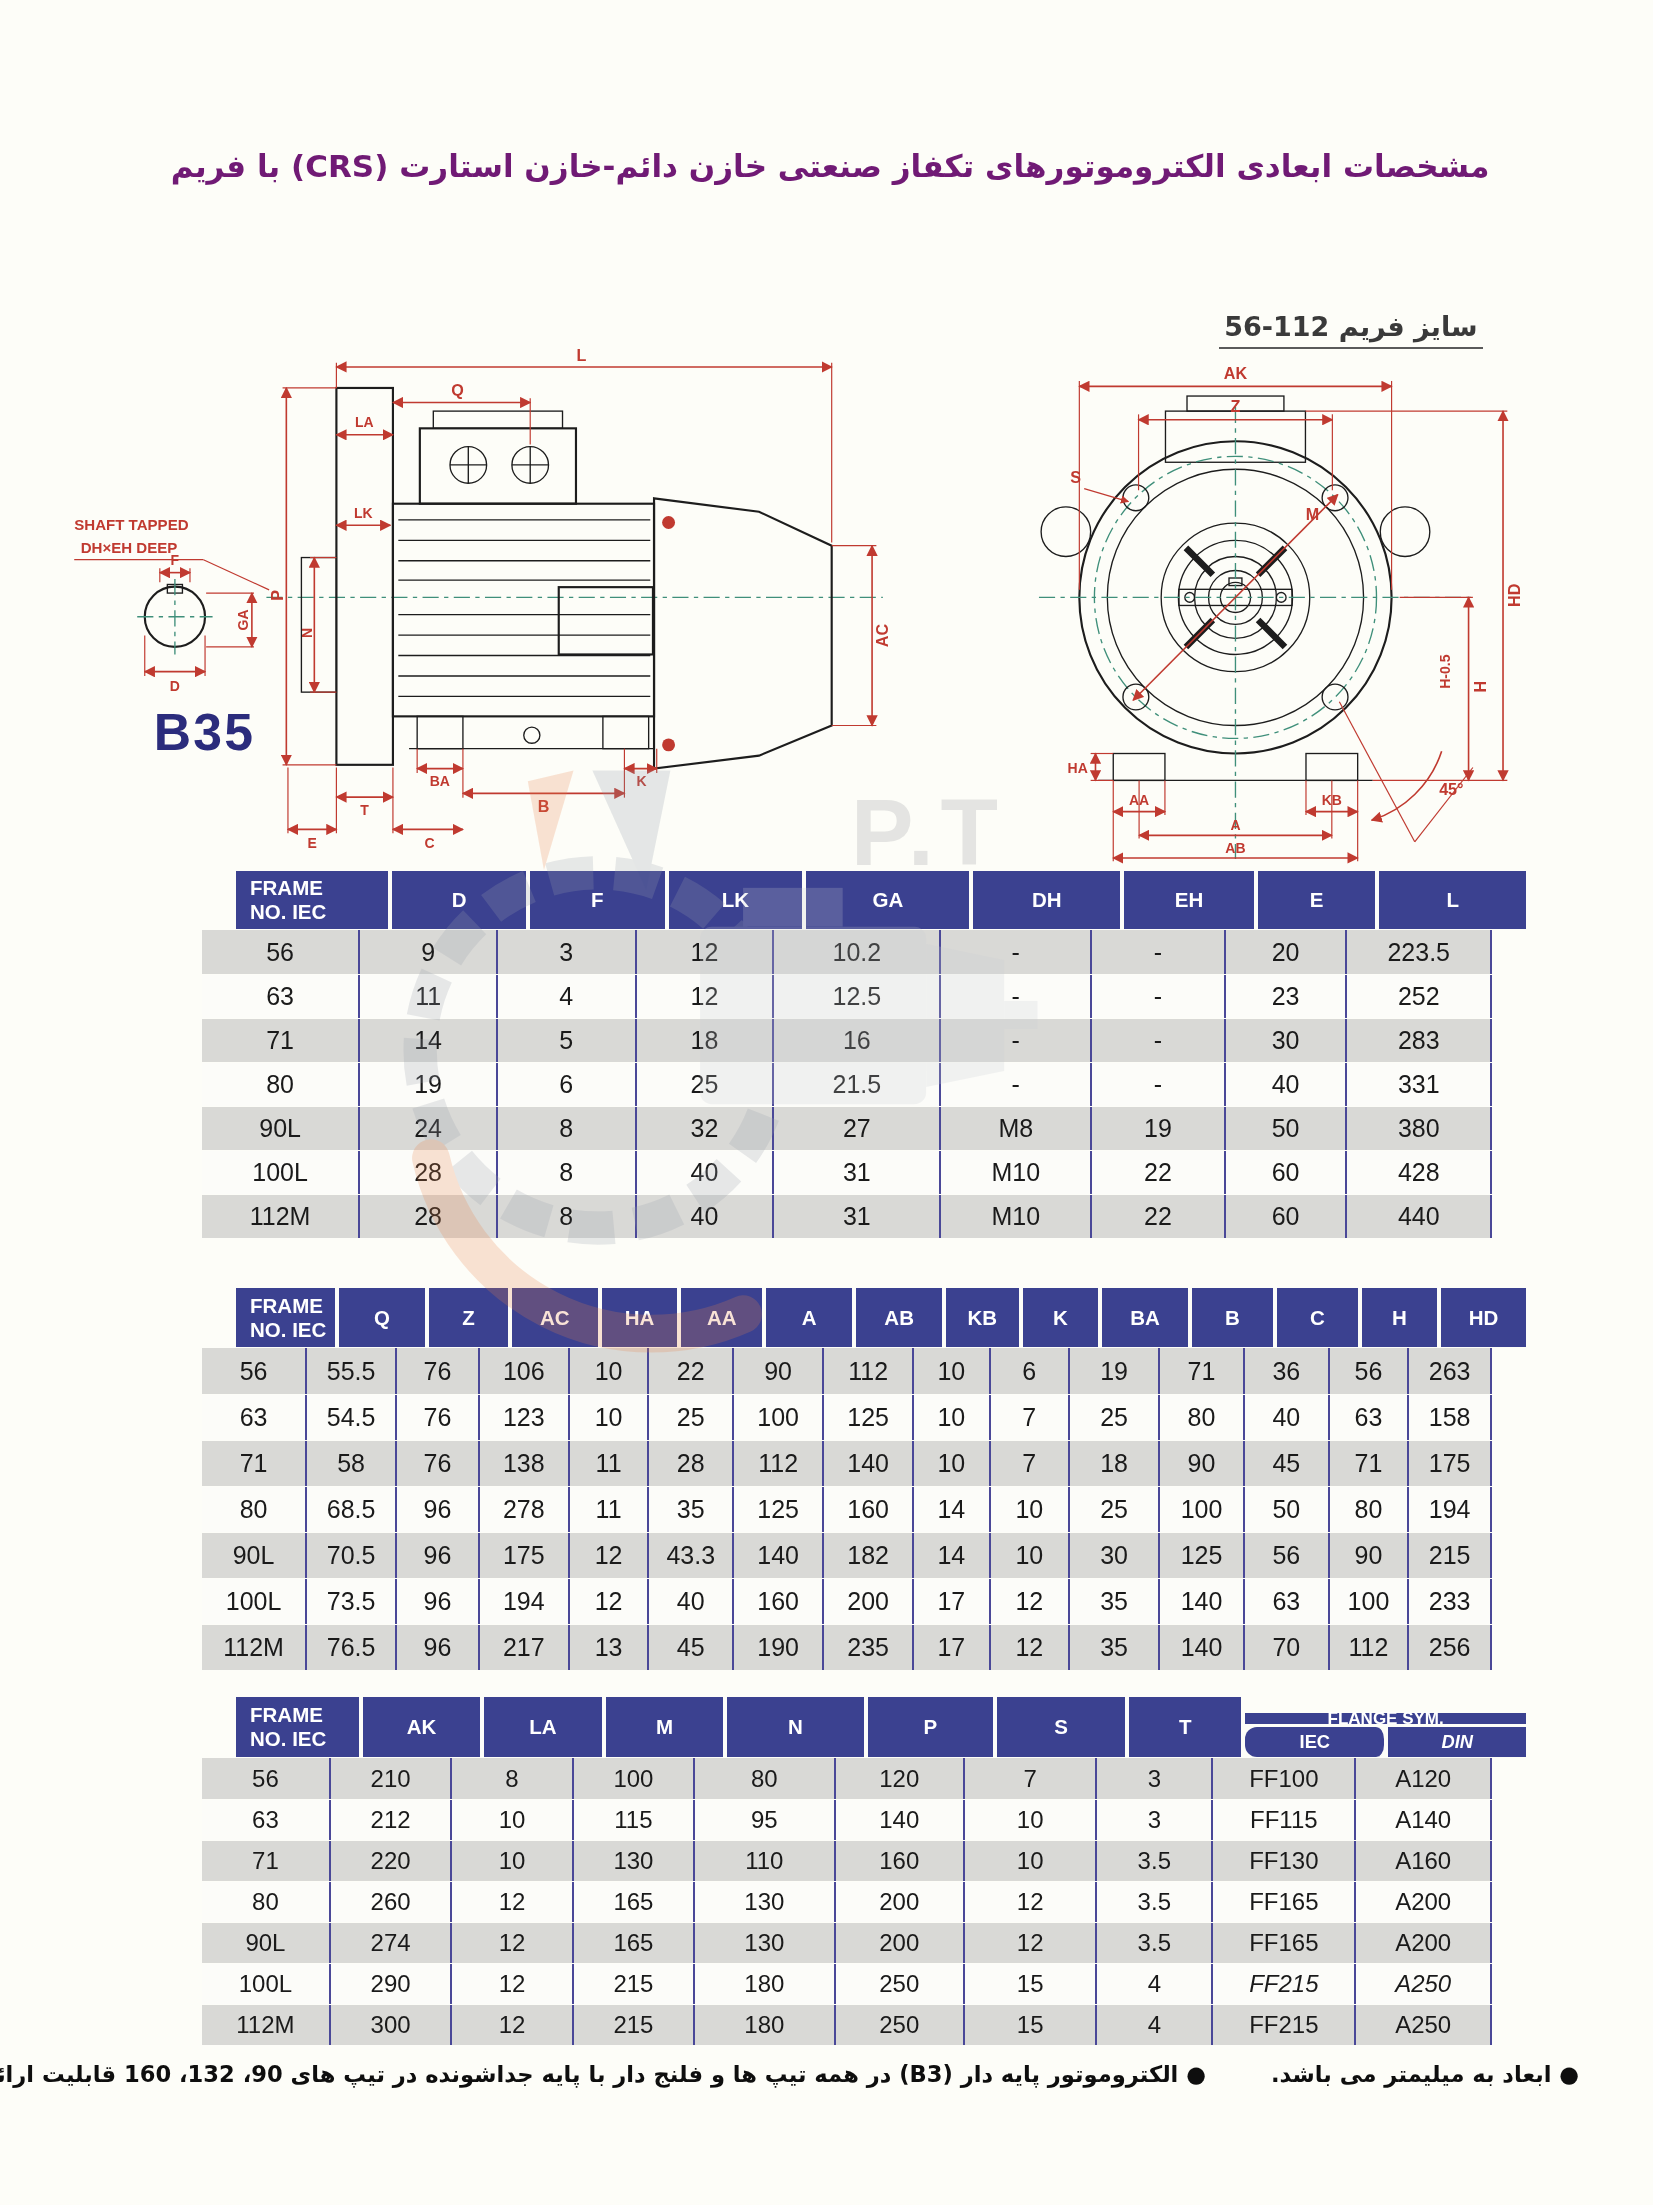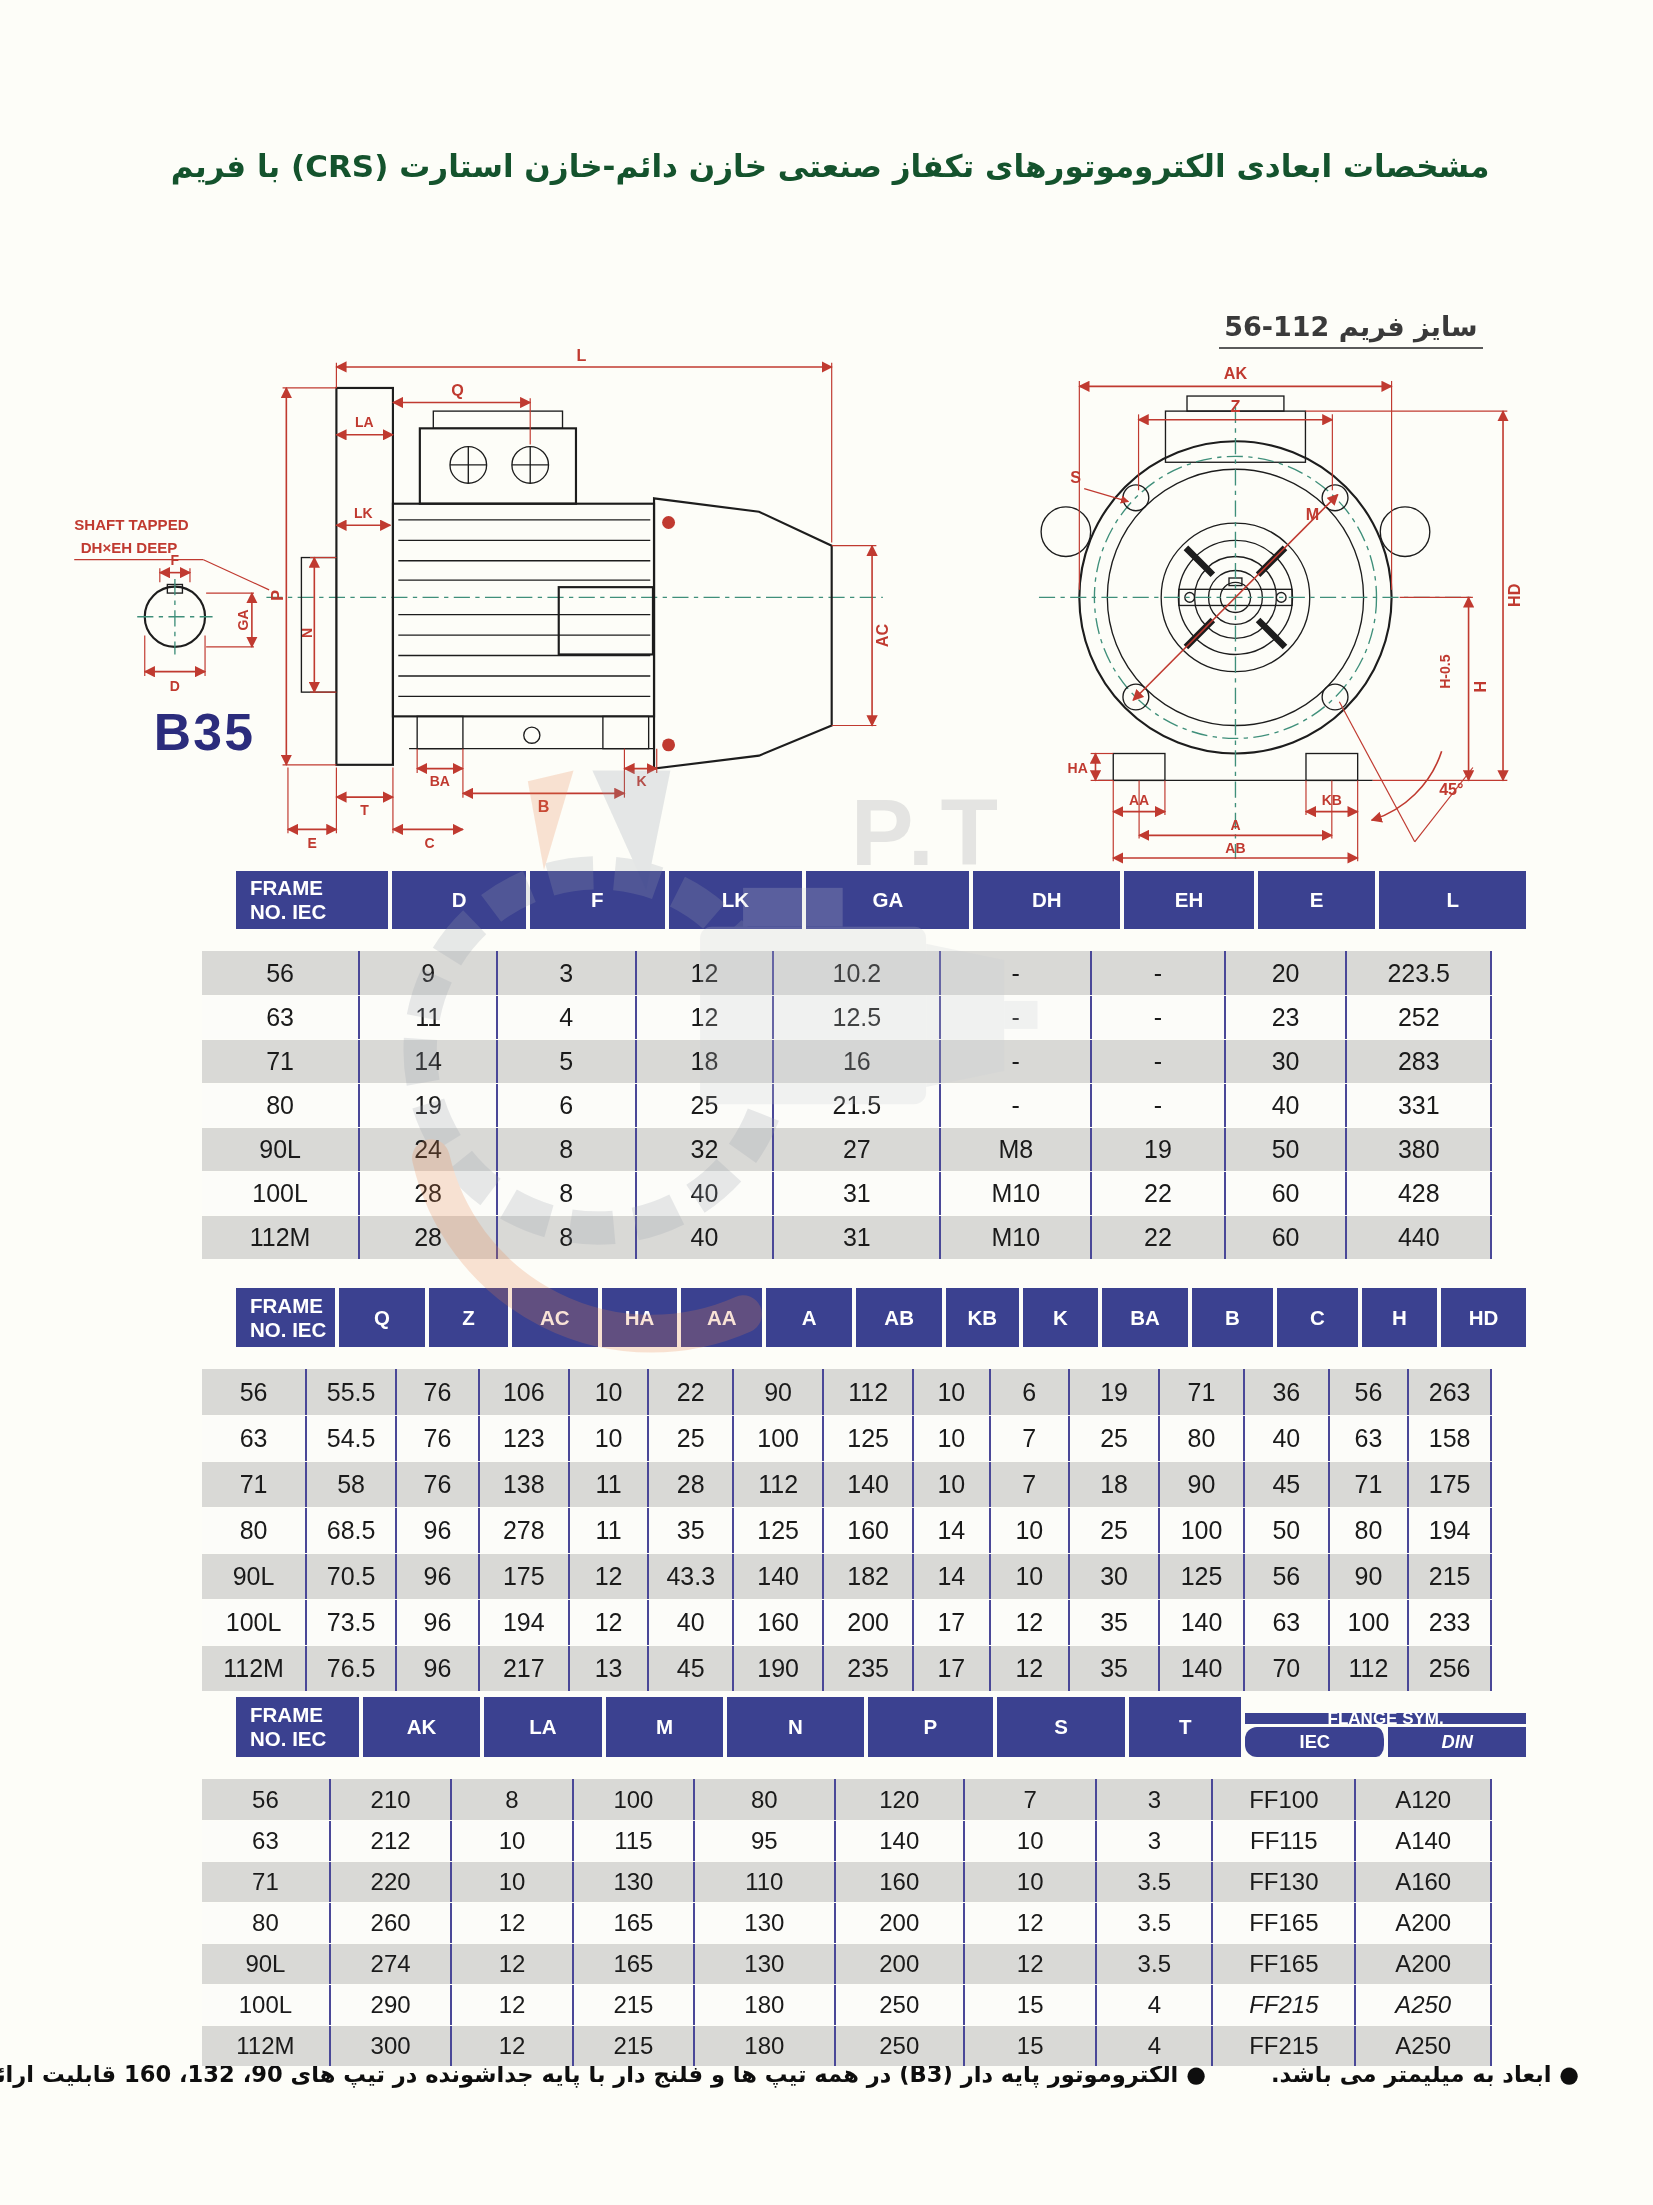--- a/index.html
+++ b/index.html
@@ -1,21 +1,21 @@
 <!DOCTYPE html>
 <html lang="fa" style="font-size:8.6px"><head>
 <meta charset="utf-8">
 <style>
   html,body{margin:0;padding:0;}
   body{background:#e8e8e8;font-family:"Liberation Sans",sans-serif;}
   #page{position:relative;width:1654px;height:2205px;background:#fdfdf8;overflow:hidden;}
 
   
   .title-block{position:absolute;top:137px;left:135px;right:129px;text-align:center;
-    direction:rtl;color:#14532d;font-family:"DejaVu Sans",sans-serif;font-weight:700;
+    direction:rtl;color:#701a75;font-family:"DejaVu Sans",sans-serif;font-weight:700;
     font-size:31px;line-height:1.9;}
   .subtitle{position:absolute;top:311px;right:171px;direction:rtl;color:#3a3a3a;
     font-family:"DejaVu Sans",sans-serif;font-weight:700;font-size:27px;
     padding:0 5.4px 5.4px 5.4px;border-bottom:2.2px solid #5a5a5a;}
 
   
   #drawing{position:absolute;top:342px;left:43px;}
   .ol{stroke:#1d1d1d;stroke-width:4;fill:none;}
   .ol2{stroke:#1d1d1d;stroke-width:2.5;fill:none;}
   .cl{stroke:#3f8f7a;stroke-width:2.5;fill:none;stroke-dasharray:30 10 8 10;}
@@ -38,21 +38,21 @@
   .t3 .grid{grid-template-columns:235fr 225fr 225fr 225fr 260fr 240fr 245fr 215fr 265fr 255fr;}
   .hrow{width:100%;padding-left:34px;}
   .t1 .hrow{height:58px;} .t2 .hrow{height:59px;} .t3 .hrow{height:60px;grid-template-rows:50% 50%;}
   .hcell{background:#3b4190;color:#ffffff;font-weight:700;font-size:20.5px;
     display:flex;align-items:center;justify-content:center;white-space:pre-line;
     border-right:4.3px solid #fdfdf8;box-sizing:border-box;line-height:1.15;}
   .hcell:last-child{border-right:none;}
   .hcell.first{justify-content:flex-start;padding-left:14px;text-align:left;}
   .hcell.flange-top{border-bottom:3.2px solid #fdfdf8;font-size:17px;margin-top:16px;}
   .hcell.sub{font-size:18.3px;}
-  .tbody{margin-top:22px;}
+  .tbody{margin-top:1px;}
   .trow{box-sizing:border-box;}
   .t1 .trow{height:44px;} .t2 .trow{height:46px;} .t3 .trow{height:41px;}
   .tbody .trow:nth-child(odd){background:#d9d9d6;}
   .tbody .trow:nth-child(even){background:#fcfcf9;}
   .trow + .trow{border-top:1.1px solid #fdfdf8;}
   .tcell{display:flex;align-items:center;justify-content:center;color:#1a1a1a;
     font-size:25px;border-left:2.2px solid #4a4898;box-sizing:border-box;}
   .t3 .tcell{font-size:24px;}
   .tcell:first-child{border-left:none;}
   .tcell:last-child{border-right:2.2px solid #4a4898;}

